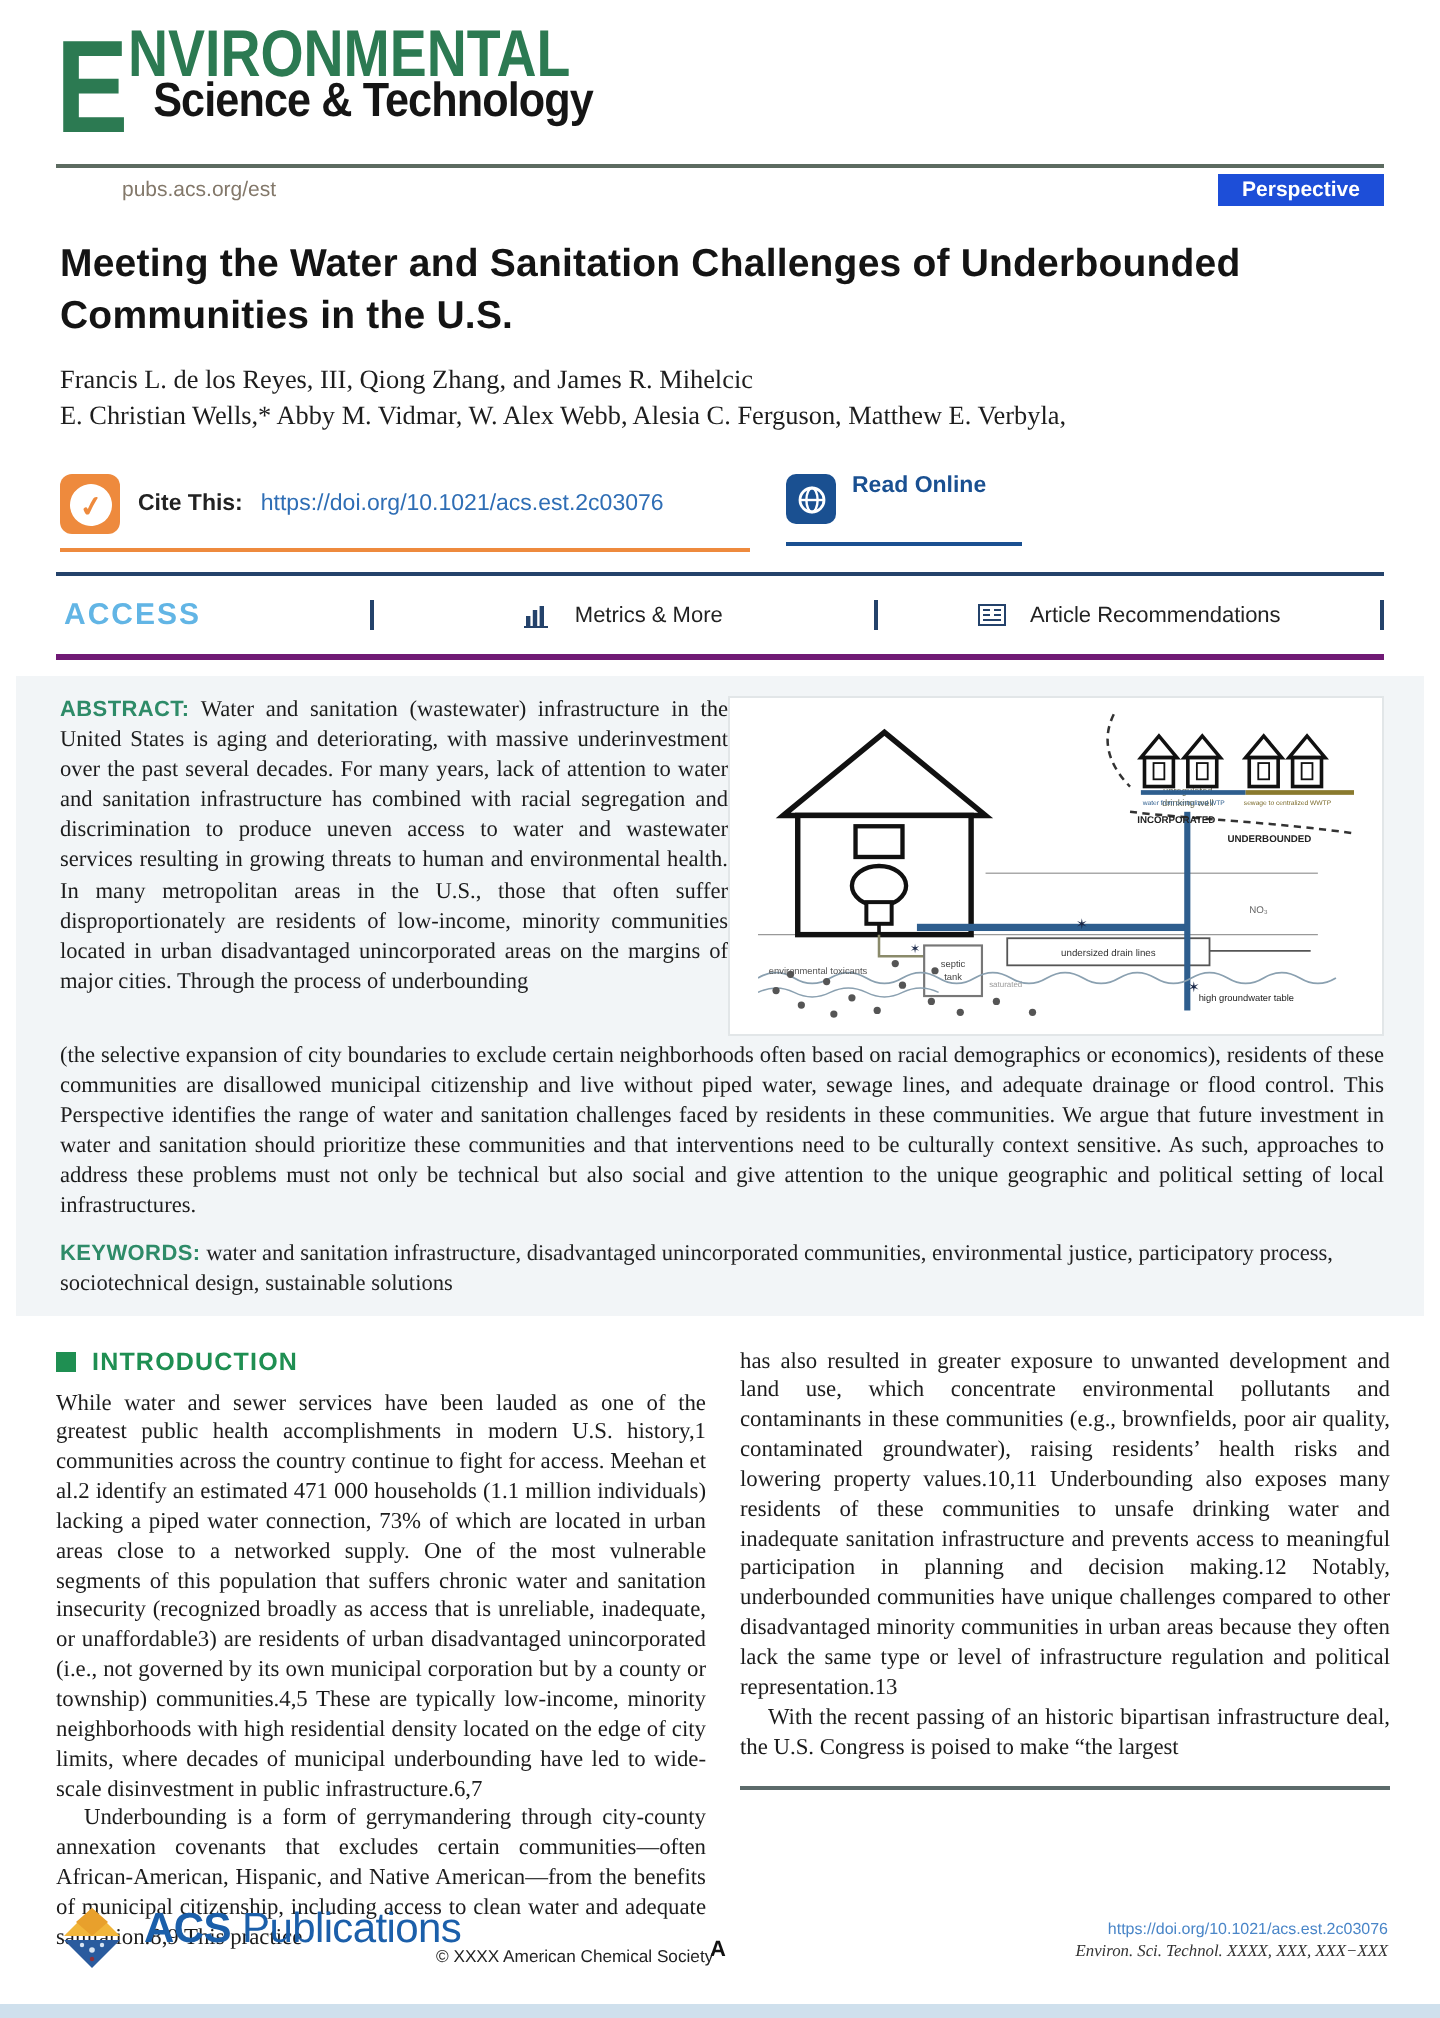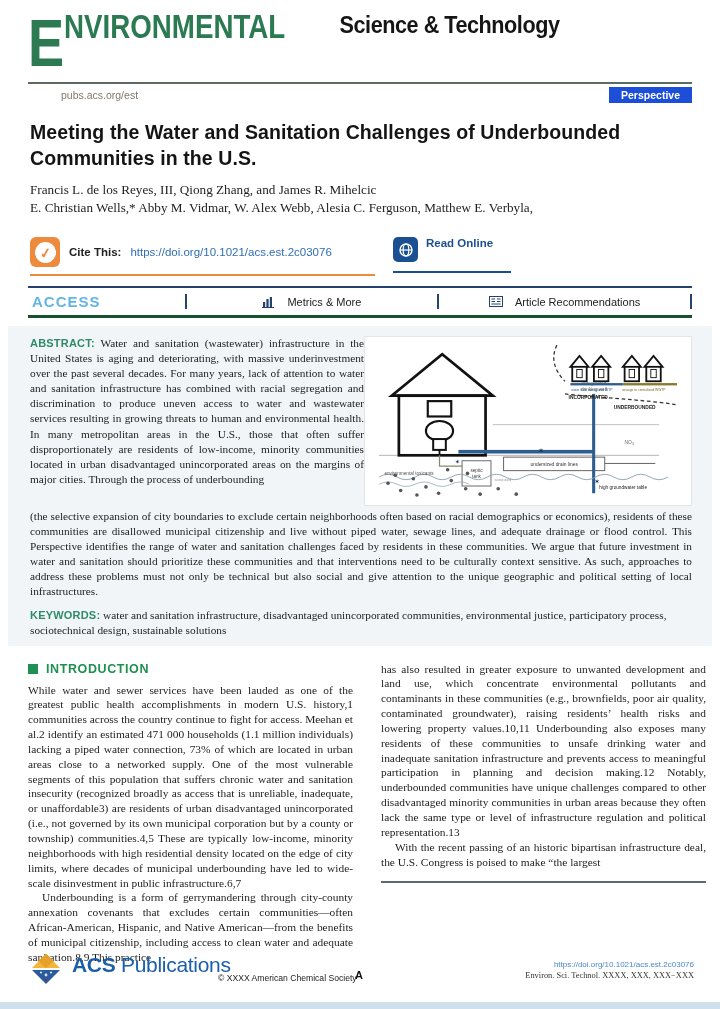--- a/index.html
+++ b/index.html
@@ -10,21 +10,21 @@
     font-family:"Liberation Serif", serif; color:#1c1c1c;
   }
   
   .masthead { padding:10px 28px 0 28px; }
   .logo { display:flex; align-items:flex-start; line-height:1; }
   .logo-e {
     font-family:"Liberation Sans", sans-serif; font-weight:bold;
     font-size:66px; color:#2c7a52; transform:scaleX(0.82); transform-origin:left top;
     letter-spacing:-2px;
   }
-  .logo-right { display:flex; flex-direction:row; margin-left:-6px;align-items:center; }
+  .logo-right { display:flex; flex-direction:column; margin-left:-6px; }
   .logo-l1 {
     font-family:"Liberation Sans", sans-serif; font-weight:bold;
     font-size:33px; color:#2c7a52; letter-spacing:0px; transform:scaleX(0.84); transform-origin:left top;
   }
   .logo-l2 {
     font-family:"Liberation Sans", sans-serif; font-weight:bold;
     font-size:24px; color:#151515; margin-top:-4px; padding-left:14px;
     transform:scaleX(0.9); transform-origin:left top; letter-spacing:-0.5px;
   }
   .head-rule { margin:6px 28px 0 28px; border-top:2px solid #5c6b60; }
@@ -61,58 +61,58 @@
     display:flex; align-items:flex-start; gap:8px; border-bottom:2.5px solid #1a5091;
     padding-bottom:9px; width:118px; cursor:pointer;
   }
   .read-badge {
     width:25px; height:25px; background:#1a5091; border-radius:5px; flex:none;
     display:flex; align-items:center; justify-content:center;
   }
   .read-label { font-family:"Liberation Sans", sans-serif; font-weight:bold; font-size:11.5px; color:#1a5091; }
   
   .access-bar {
-    margin:10px 28px 0 28px; border-top:2px solid #24426b; border-bottom:3px solid #14532d;
-    height:32px; display:flex; align-items:center; font-family:"Liberation Sans", sans-serif;
+    margin:10px 28px 0 28px; border-top:2px solid #24426b; border-bottom:3px solid #701a75;
+    height:44px; display:flex; align-items:center; font-family:"Liberation Sans", sans-serif;
   }
   .access-word { font-size:15px; font-weight:bold; color:#62b5e5; letter-spacing:1px; padding-left:4px; }
   .vsep { width:2px; height:15px; background:#24426b; }
   .access-item { display:flex; align-items:center; gap:12px; font-size:11px; color:#222; cursor:pointer; }
   .access-flex { flex:1; display:flex; justify-content:center; }
   .sp1 { margin-left:84px; }
   
   .abstract-panel { margin:8px 8px 0 8px; background:#f2f5f7; padding:10px 20px 8px 22px; }
   .abs-flex { display:flex; gap:0; }
   .abs-col { width:334px; flex:none; font-size:11.3px; line-height:15.1px; text-align:justify; }
   .abs-label, .kw-label { font-family:"Liberation Sans", sans-serif; font-weight:bold; color:#2e8b68; font-size:11px; letter-spacing:0.2px; }
   .fig-wrap { flex:1; background:#fff; border:1px solid #e2e6e8; height:170px; display:flex; align-items:center; justify-content:center; }
   .abs-cont { margin-top:3px; font-size:11.3px; line-height:15.1px; text-align:justify; }
   .keywords { margin-top:8px; font-size:11.3px; line-height:15px; }
   .kw-text { color:#222; }
   
-  .columns { display:flex; gap:28px; padding:16px 24px 0 28px; }
+  .columns { display:flex; gap:17px; padding:16px 24px 0 28px; }
   .col { width:325px; flex:none; }
   .sec-head {
     font-family:"Liberation Sans", sans-serif; font-weight:bold; font-size:12.5px;
     color:#1f8f52; letter-spacing:0.6px; display:flex; align-items:center; gap:8px; margin-bottom:7px;
   }
   .sec-sq { width:10px; height:10px; background:#1f8f52; display:inline-block; }
   .col p { font-size:11.4px; line-height:14.85px; text-align:justify; }
   .col p.indent { text-indent:14px; }
   .end-rule { border-top:2px solid #5c6b6b; margin-top:12px; width:100%; }
   
   .footer { position:absolute; left:0; right:0; bottom:10px; height:48px; }
   .acs-brand { position:absolute; left:28px; top:2px; display:flex; align-items:flex-start; gap:8px; }
   .acs-name { font-family:"Liberation Sans", sans-serif; font-size:21px; color:#1b5faa; letter-spacing:-0.3px; }
   .acs-name b { font-weight:bold; }
   .copyright { position:absolute; left:218px; top:22px; font-family:"Liberation Sans", sans-serif; font-size:8.6px; color:#222; }
   .page-letter { position:absolute; left:355px; top:18px; font-family:"Liberation Sans", sans-serif; font-weight:bold; font-size:11px; color:#111; }
   .cite-block { position:absolute; right:26px; top:8px; text-align:right; font-size:8.4px; line-height:11px; }
   .cite-block a { color:#4a86c8; text-decoration:none; font-family:"Liberation Sans", sans-serif; font-size:8px; }
-  .jcit { color:#333; }
+  .jcit { font-style:italic; color:#333; }
   .bottom-strip { position:absolute; left:0; right:0; bottom:0; height:7px; background:#cfe0ed; }
   svg text { font-family:"Liberation Sans", sans-serif; }
 </style>
 </head>
 <body>
 
 <div class="page">
 
   <div class="masthead">
     <div class="logo">

